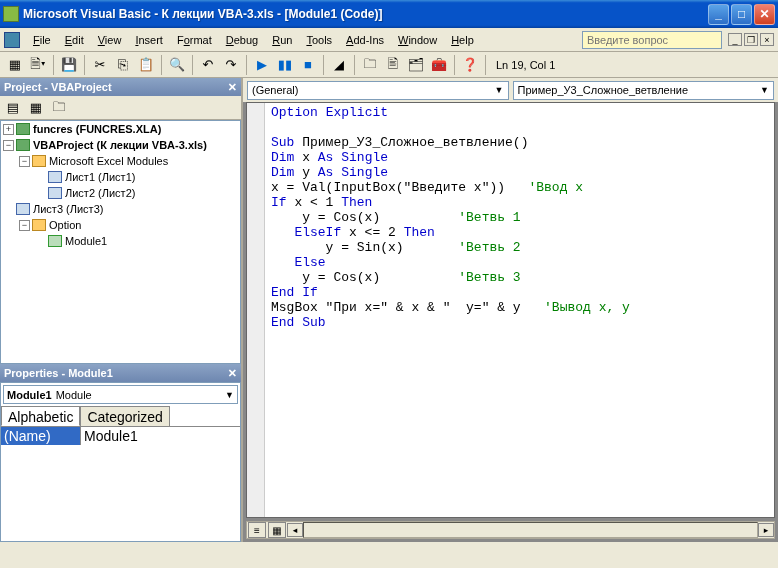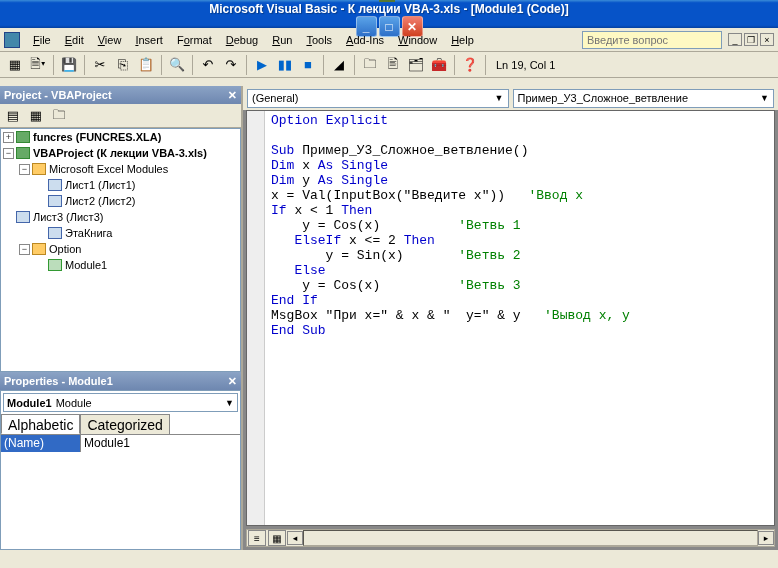--- a/index.html
+++ b/index.html
@@ -1,36 +1,36 @@
 <!DOCTYPE html>
 <html><head>
 <meta charset="utf-8">
 <style>
 * { box-sizing: border-box; margin: 0; padding: 0; }
 body { font-family: Tahoma, sans-serif; font-size: 11px; background: #ece9d8; width: 778px; height: 568px; overflow: hidden; }
-.titlebar { height: 28px; background: linear-gradient(to bottom, #3a8bd8 0%, #0653c8 10%, #0653c8 90%, #0440a0 100%); display: flex; align-items: center; padding: 0 3px; color: white; font-weight: bold; font-size: 12px; flex-direction: column; }
+.titlebar { height: 28px; background: linear-gradient(to bottom, #3a8bd8 0%, #0653c8 10%, #0653c8 90%, #0440a0 100%); display: flex; align-items: center; padding: 0 3px; color: white; font-weight: bold; font-size: 12px; }
 .titlebar .icon { width: 16px; height: 16px; margin-right: 4px; background: #8b4; border: 1px solid #573; }
 .titlebar .title { flex: 1; text-shadow: 1px 1px 1px rgba(0,0,0,0.3); }
 .winbtns { display: flex; gap: 2px; }
 .winbtn { width: 21px; height: 21px; border-radius: 3px; display: flex; align-items: center; justify-content: center; font-family: Arial; font-weight: bold; color: white; border: 1px solid rgba(255,255,255,0.4); }
 .winbtn.min, .winbtn.max { background: linear-gradient(to bottom, #5aa3e8, #2d6fc8); }
 .winbtn.close { background: linear-gradient(to bottom, #f08070, #d04020); }
 .menubar { height: 24px; background: #ece9d8; display: flex; align-items: center; padding: 0 4px; border-bottom: 1px solid #aca899; }
 .menubar .appicon { width: 16px; height: 16px; margin-right: 6px; background: #48a; border: 1px solid #248; }
 .menuitem { padding: 2px 7px; cursor: default; }
 .menuitem u { text-decoration: underline; }
 .menubar .spacer { flex: 1; }
 .helpbox { width: 140px; height: 18px; background: #fef9c3; border: 1px solid #7f9db9; font-size: 11px; padding: 1px 4px; color: #888; }
 .mdi { display: inline-flex; gap: 2px; margin-left: 6px; }
 .mdibtn { width: 14px; height: 13px; background: #ece9d8; border: 1px solid #888; font-size: 9px; display:flex; align-items:center; justify-content:center; }
 .toolbar { height: 26px; background: #ece9d8; display: flex; align-items: center; padding: 2px 4px; border-bottom: 1px solid #aca899; gap: 1px; }
 .tbtn { width: 22px; height: 22px; display: flex; align-items: center; justify-content: center; font-size: 13px; cursor: default; }
 .tsep { width: 1px; height: 20px; background: #aca899; margin: 0 3px; }
 .status { font-size: 11px; padding: 0 6px; }
-.workspace { display: flex; height: calc(100% - 104px); margin-top: 8px; }
+.workspace { display: flex; height: calc(100% - 104px); }
 .leftpanel { width: 243px; display: flex; flex-direction: column; border-right: 2px solid #aca899; }
 .panehead { height: 18px; background: linear-gradient(to bottom, #8ba3c5, #6e87b0); color: white; font-weight: bold; font-size: 11px; display: flex; align-items: center; padding: 0 4px; }
 .panehead .x { margin-left: auto; font-weight: bold; cursor: default; }
 .panetool { height: 24px; background: #ece9d8; border-bottom: 1px solid #aca899; display: flex; align-items: center; padding: 2px; gap: 1px; }
 .tree { flex: 1; background: white; border: 1px solid #7f9db9; overflow: auto; font-size: 11px; }
 .treeitem { display: flex; align-items: center; height: 16px; padding-left: 2px; white-space: nowrap; }
 .treeitem .tw { width: 11px; height: 11px; border: 1px solid #888; display:inline-flex; align-items:center; justify-content:center; font-size:9px; line-height:1; margin-right: 2px; color:#333; background:white;}
 .treeitem .blank-tw { width:11px; margin-right:2px; }
 .treeitem .nicon { width: 14px; height: 12px; margin-right: 3px; display:inline-block; }
 .ic-proj { background: #6a6; border: 1px solid #383; }
@@ -38,21 +38,21 @@
 .ic-sheet { background: #cde; border: 1px solid #46a; }
 .ic-mod { background: #bdb; border: 1px solid #393; }
 .props { background: white; border: 1px solid #7f9db9; height: 160px; display:flex; flex-direction:column; }
 .propcombo { margin: 2px; height: 19px; border: 1px solid #7f9db9; background: white; display:flex; align-items:center; padding: 0 3px; font-size:11px; }
 .propcombo b { margin-right: 4px; }
 .propcombo .dd { margin-left:auto; font-size:9px; }
 .proptabs { display:flex; height: 20px; font-size:14px; }
 .proptab { padding: 2px 6px; border: 1px solid #888; border-bottom: none; background: #ece9d8; position:relative; }
 .proptab.active { background: white; border-bottom: 1px solid white; z-index:1; }
 .propgrid { flex:1; border-top: 1px solid #888; }
-.proprow { display:flex; height: 17px; font-size:12px; }
+.proprow { display:flex; height: 17px; font-size:14px;align-items:center; }
 .proprow .pn { width: 80px; background: #316ac5; color: white; padding: 1px 3px; border-right:1px solid #888; }
 .proprow .pv { flex:1; padding: 1px 3px; background:white; }
 .rightpanel { flex: 1; display: flex; flex-direction: column; background: #888; }
 .codehead { height: 24px; background: #ece9d8; display:flex; padding: 2px 4px; gap: 4px; align-items:center; }
 .combo { flex:1; height: 19px; background: white; border: 1px solid #7f9db9; display:flex; align-items:center; padding: 0 4px; font-size:11px; }
 .combo b { font-weight: normal; }
 .combo .dd { margin-left:auto; font-size:9px; }
 .codearea { flex:1; background: white; margin: 0 3px 3px 3px; border: 1px solid #666; font-family: 'Courier New', monospace; font-size: 13px; padding: 2px 2px 2px 24px; position:relative; overflow:auto; white-space: pre; }
 .codearea .margin { position:absolute; left:0; top:0; width:18px; height:100%; background:#eee; border-right:1px solid #ccc; }
 .kw { color: #0000cc; }
@@ -163,25 +163,20 @@
       <div class="treeitem" style="padding-left:34px">
           <span class="blank-tw"></span>
           <span class="nicon ic-sheet"></span>
           <span>Лист2 (Лист2)</span>
         </div>
       <div class="treeitem" style="">
           <span class="blank-tw"></span>
           <span class="nicon ic-sheet"></span>
           <span>Лист3 (Лист3)</span>
         </div>
-      <div class="treeitem" style="padding-left:34px">
-          <span class="blank-tw"></span>
-          <span class="nicon ic-sheet"></span>
-          <span>ЭтаКнига</span>
-        </div>
       <div class="treeitem" style="padding-left:18px">
           <span class="tw">−</span>
           <span class="nicon ic-fold"></span>
           <span>Option</span>
         </div>
       <div class="treeitem" style="padding-left:34px">
           <span class="blank-tw"></span>
           <span class="nicon ic-mod"></span>
           <span>Module1</span>
         </div>

